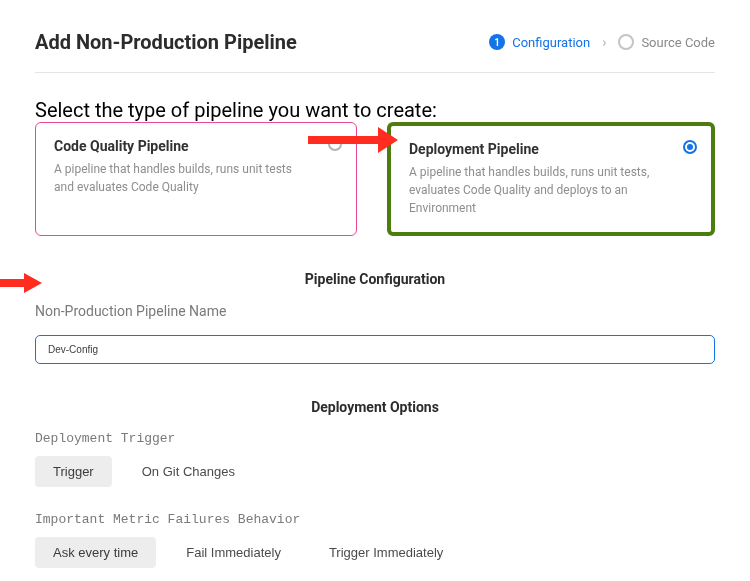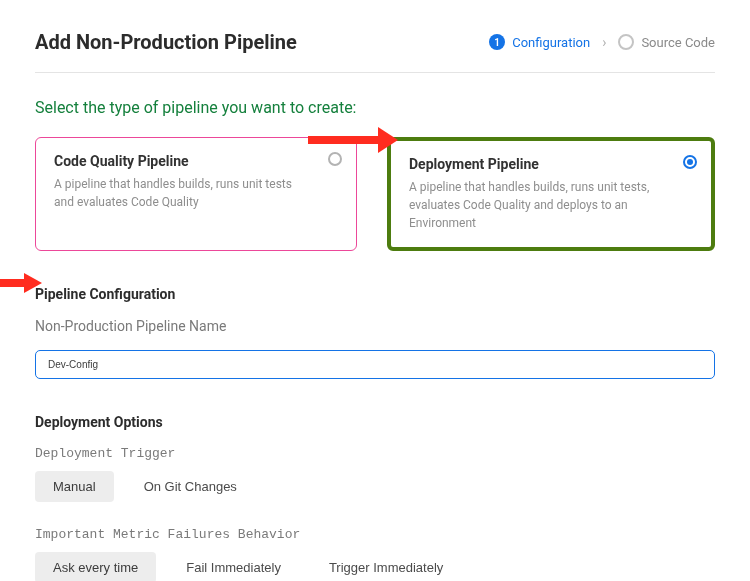--- a/index.html
+++ b/index.html
@@ -9,30 +9,30 @@
     .title { font-size: 20px; font-weight: 700; color: #2c2c2c; }
     .stepper { display: flex; align-items: center; gap: 12px; font-size: 13px; }
     .step { display: flex; align-items: center; gap: 7px; }
     .step-circle { width: 16px; height: 16px; border-radius: 50%; display: inline-flex; align-items: center; justify-content: center; font-size: 10px; font-weight: 600; }
     .step-circle.active { background: #1473e6; color: #fff; }
     .step-circle.inactive { border: 2px solid #c4c4c4; background: #fff; }
     .step-label.active { color: #1473e6; }
     .step-label.inactive { color: #8a8a8a; }
     .step-sep { color: #b3b3b3; font-size: 14px; }
     hr.sep { border: none; border-top: 1px solid #e4e4e4; margin: 0 0 25px 0; }
-    .subtext { font-size: 16px; color: #15803d; margin-bottom: 20px; }
+    .subtext { font-size: 20px; color: #000000; }
     .cards-row { display: flex; gap: 30px; margin-bottom: 35px; }
     .card { flex: 1; border: 1px solid #ec4899; border-radius: 6px; padding: 15px 18px; position: relative; min-height: 80px; }
     .card.selected { border: 4px solid #4d7c0f; }
     .card-title { font-size: 14px; font-weight: 700; color: #323232; margin-bottom: 6px; }
     .card-desc { font-size: 12px; color: #8e8e8e; line-height: 1.5; padding-right: 26px; }
     .radio { position: absolute; top: 14px; right: 14px; width: 14px; height: 14px; border-radius: 50%; border: 2px solid #b3b3b3; display: inline-flex; align-items: center; justify-content: center; }
     .radio.selected { border-color: #1473e6; }
     .radio.selected::after { content: ''; width: 6px; height: 6px; border-radius: 50%; background: #1473e6; }
-    .section-heading { font-size: 14px; font-weight: 700; color: #2c2c2c; margin-bottom: 16px; }
+    .section-heading { font-size: 14px; font-weight: 700; color: #2c2c2c; margin-bottom: 16px; text-align: center; }
     .field-label { font-size: 14px; color: #7a7a7a; margin-bottom: 16px; }
     .text-input { width: 100%; padding: 8px 12px; font-size: 10px; border: 1px solid #1473e6; border-radius: 5px; color: #3c3c3c; outline: none; }
     .text-input-wrap { margin-bottom: 35px; }
     .opts-group { margin-bottom: 25px; }
     .opts-label { font-size: 13px; color: #7a7a7a; margin-bottom: 10px; font-family: Liberation Mono, monospace; }
     .seg-row { display: flex; gap: 0; }
     .seg-btn { font-size: 13px; padding: 8px 18px; border: none; background: transparent; color: #4b4b4b; cursor: pointer; border-radius: 4px; }
     .seg-btn.active { background: #ededed; color: #3c3c3c; }
     .seg-btn + .seg-btn { margin-left: 12px; }
 
@@ -80,21 +80,21 @@
   <div class="text-input-wrap">
     <div class="field-label">Non-Production Pipeline Name</div>
     <input class="text-input" type="text" value="Dev-Config" style="">
   </div>
 
   <div class="section-heading">Deployment Options</div>
 
   <div class="opts-group">
     <div class="opts-label">Deployment Trigger</div>
     <div class="seg-row">
-      <button class="seg-btn active">Manual</button>
+      <button class="seg-btn active">Trigger</button>
       <button class="seg-btn">On Git Changes</button>
     </div>
   </div>
 
   <div class="opts-group">
     <div class="opts-label">Important Metric Failures Behavior</div>
     <div class="seg-row">
       <button class="seg-btn active">Ask every time</button>
       <button class="seg-btn">Fail Immediately</button>
       <button class="seg-btn">Trigger Immediately</button>

